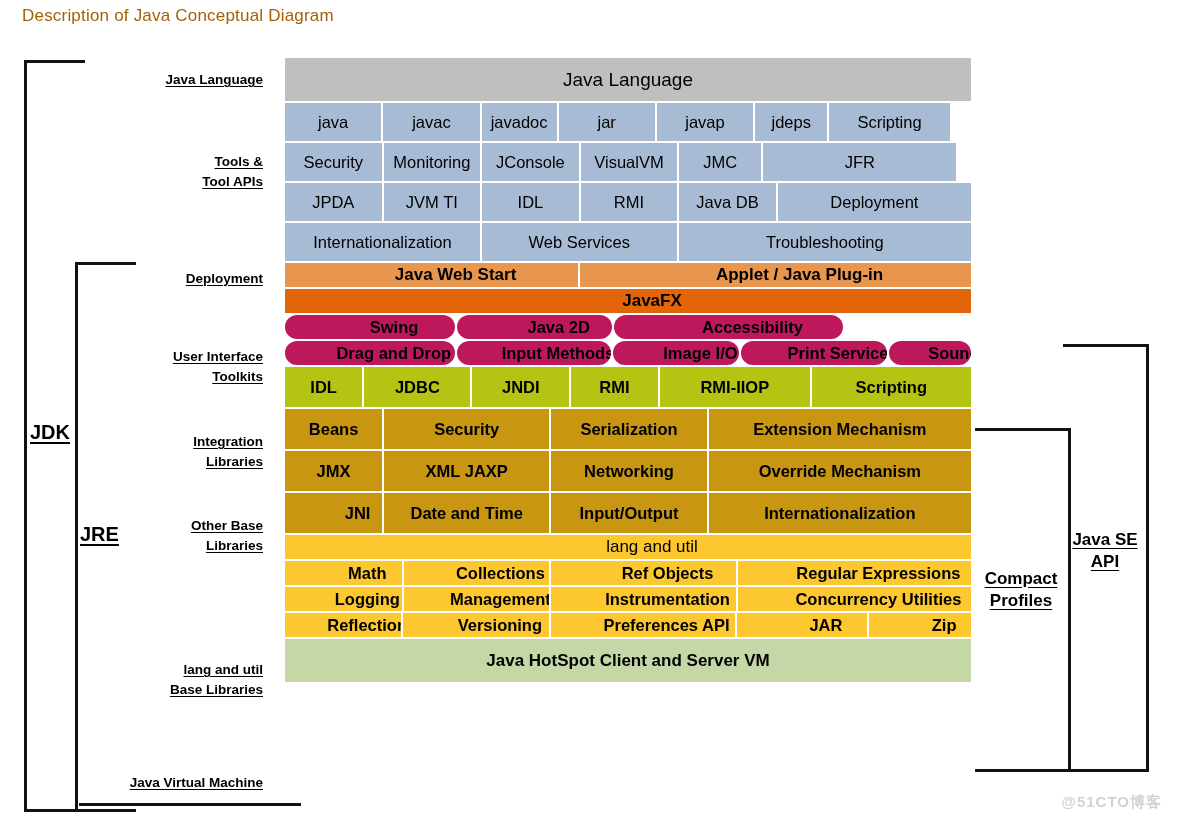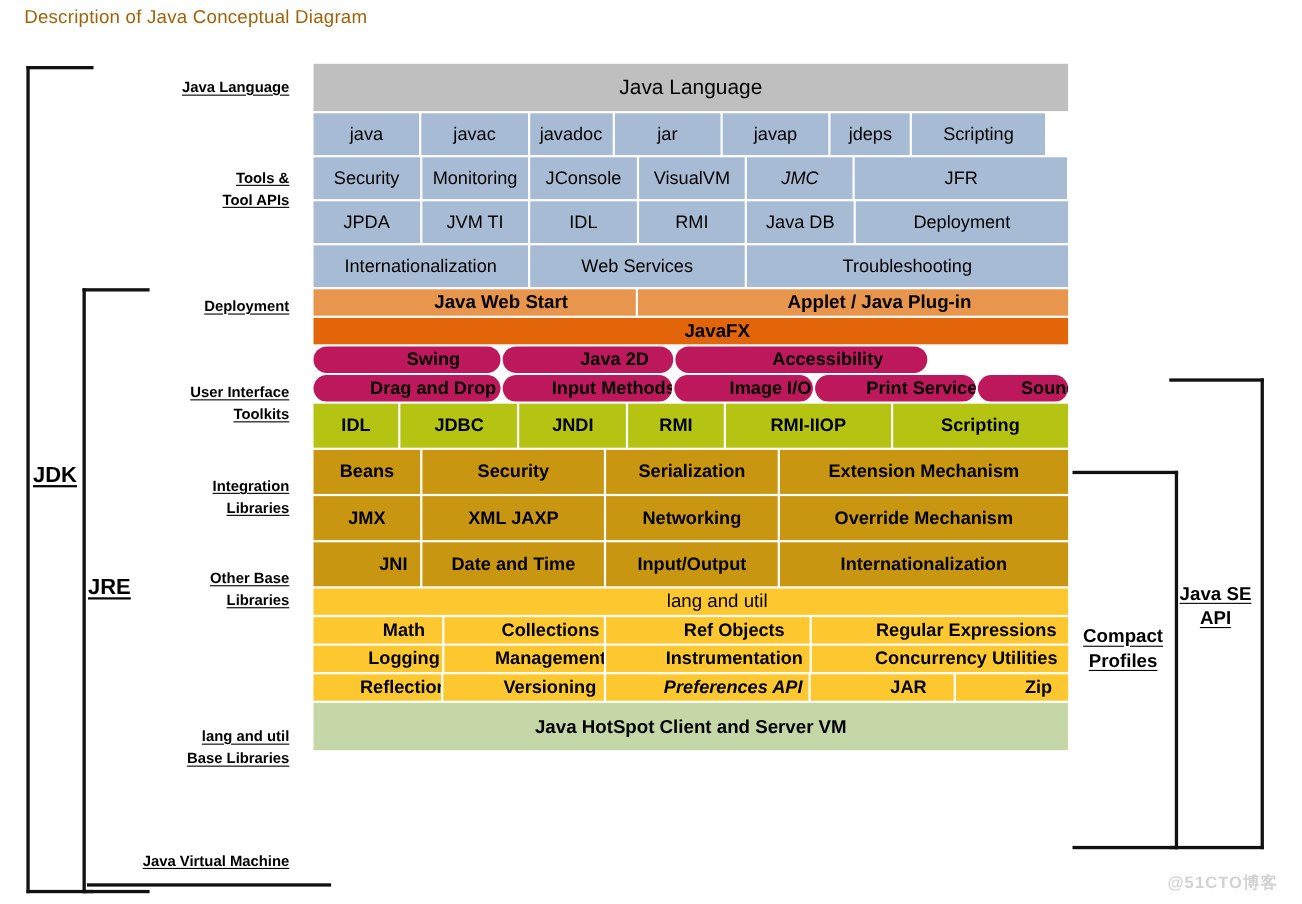--- a/index.html
+++ b/index.html
@@ -138,21 +138,21 @@
       <div class="cell c-tool h38" style="width: 96.2857px;">jar</div>
       <div class="cell c-tool h38" style="width: 96.2857px;">javap</div>
       <div class="cell c-tool h38" style="width: 72.2143px;">jdeps</div>
       <div class="cell c-tool h38" style="width: 120.357px;">Scripting</div>
     </div>
     <div class="row">
       <div class="cell c-tool h38" style="width: 96.5714px;">Security</div>
       <div class="cell c-tool h38" style="width: 96.5714px;">Monitoring</div>
       <div class="cell c-tool h38" style="width: 96.5714px;">JConsole</div>
       <div class="cell c-tool h38" style="width: 96.5714px;">VisualVM</div>
-      <div class="cell c-tool h38" style="width: 96px; font-style: italic;">JMC</div>
+      <div class="cell c-tool h38" style="width: 82px;">JMC</div>
       <div class="cell c-tool h38" style="width: 193.143px;">JFR</div>
     </div>
     <div class="row">
       <div class="cell c-tool h38" style="width: 96.5714px;">JPDA</div>
       <div class="cell c-tool h38" style="width: 96.5714px;">JVM TI</div>
       <div class="cell c-tool h38" style="width: 96.5714px;">IDL</div>
       <div class="cell c-tool h38" style="width: 96.5714px;">RMI</div>
       <div class="cell c-tool h38" style="width: 96.5714px;">Java DB</div>
       <div class="cell c-tool h38" style="width: 193.143px;">Deployment</div>
     </div>
@@ -217,21 +217,21 @@
     </div>
     <div class="row">
       <div class="cell c-lu h41" style="width: 116.571px;">Logging</div>
       <div class="cell c-lu h41" style="width: 145.714px;">Management</div>
       <div class="cell c-lu h41" style="width: 184.571px;">Instrumentation</div>
       <div class="cell c-lu h41" style="width: 233.143px;">Concurrency Utilities</div>
     </div>
     <div class="row">
       <div class="cell c-lu h41" style="width: 116.229px;">Reflection</div>
       <div class="cell c-lu h41" style="width: 145.286px;">Versioning</div>
-      <div class="cell c-lu h41" style="width: 184.029px; font-style: italic;">Preferences API</div>
+      <div class="cell c-lu h41" style="width: 184.029px;">Preferences API</div>
       <div class="cell c-lu h41" style="width: 130.757px;">JAR</div>
       <div class="cell c-lu h41" style="width: 101.7px;">Zip</div>
     </div>
     <div class="row">
       <div class="cell c-jvm h43" style="width: 686px;">Java HotSpot Client and Server VM</div>
     </div>
   </div>
 
 <div id="watermark">@51CTO博客</div>
 

